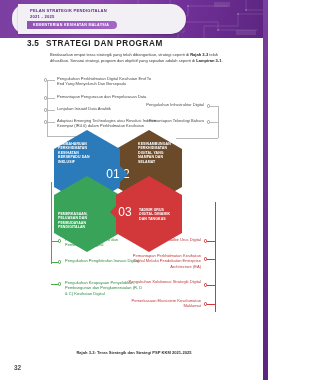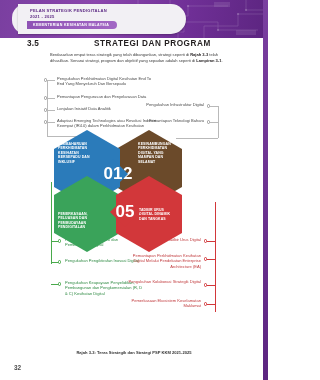--- a/index.html
+++ b/index.html
@@ -53,21 +53,21 @@
     color: #ffffff; white-space: nowrap;
   }
 
   
   #sec-num {
     position: absolute; top: 39px; left: 27px;
     font-size: 8.2px; font-weight: bold; color: #231f20; letter-spacing: .2px;
   }
   #sec-title {
     position: absolute; top: 39px; left: 46px;
-    font-size: 8.2px; font-weight: bold; color: #231f20; letter-spacing: .55px; margin-left: 48px;
+    font-size: 8.2px; font-weight: bold; color: #231f20; letter-spacing: .55px;
   }
 
   
   #intro {
     position: absolute; top: 52px; left: 50px; width: 184px;
     font-size: 4.05px; line-height: 6.4px; color: #3b3b3b; text-align: left;
   }
   #intro b { color: #231f20; }
 
   
@@ -104,21 +104,21 @@
   .hex-lbl {
     position: absolute;
     font-size: 3.5px; font-weight: bold; line-height: 4.4px;
     color: #ffffff; letter-spacing: .1px;
   }
   .hex-num-d {
     position: absolute;
     clip-path: polygon(50% 0%, 100% 50%, 50% 100%, 0% 50%);
     display: flex; align-items: center; justify-content: center;
   }
-  .hex-num-d span { font-size: 17px; font-weight: bold; color: #ffffff; }
+  .hex-num-d span { font-size: 12px; font-weight: normal; color: #ffffff; }
 
   
   #caption {
     position: absolute; top: 350px; left: 0; width: 268px;
     text-align: center; font-size: 4.1px; font-weight: bold; color: #333333;
   }
 
   
   #page-num {
     position: absolute; left: 14px; bottom: 9px;
@@ -246,19 +246,19 @@
   <div class="hex-num-d" style="left:98px; top:87px; width:30px; height:30px; background:#2b7bba;">
     <span>01</span>
   </div>
 
   <div class="hex" style="left:54px; top:104px; width:66px; height:76px; background:#3aa35a;"></div>
   <div class="hex-lbl" style="left:58px; top:140px; width:42px;">PEMERKASAAN, PELUASAN DAN PEMBUDAYAAN PENDIGITALAN</div>
 
   <div class="hex" style="left:116px; top:104px; width:66px; height:76px; background:#d2373a;"></div>
   <div class="hex-lbl" style="left:139px; top:136px; width:38px;">TADBIR URUS DIGITAL DINAMIK DAN TANGKAS</div>
   <div class="hex-num-d" style="left:110px; top:125px; width:30px; height:30px; background:#d2373a;">
-    <span>05</span>
+    <span>03</span>
   </div>
 
 </div>
 
 <div id="caption">Rajah 3-3: Teras Strategik dan Strategi PSP KKM 2021-2025</div>
 <div id="page-num">32</div>
 
 </body></html>

